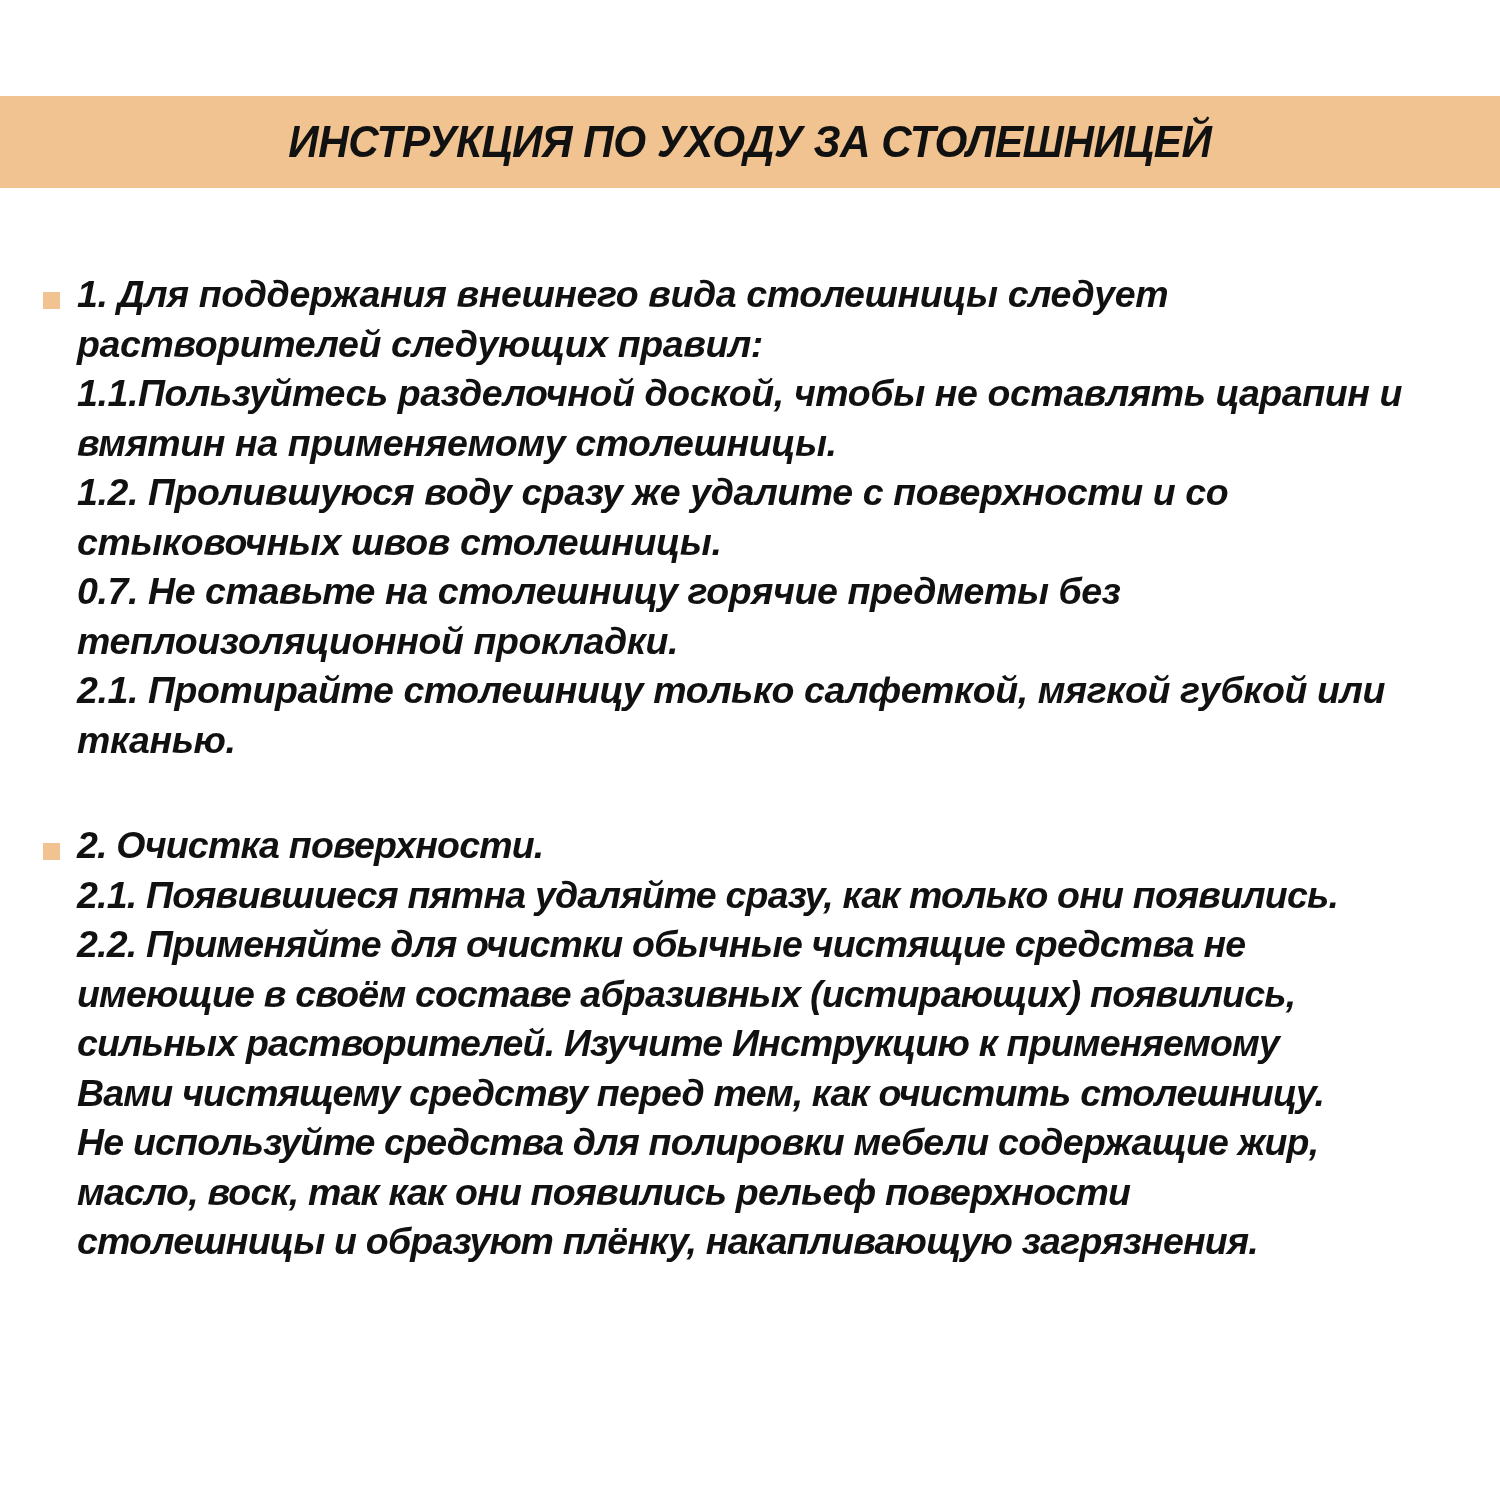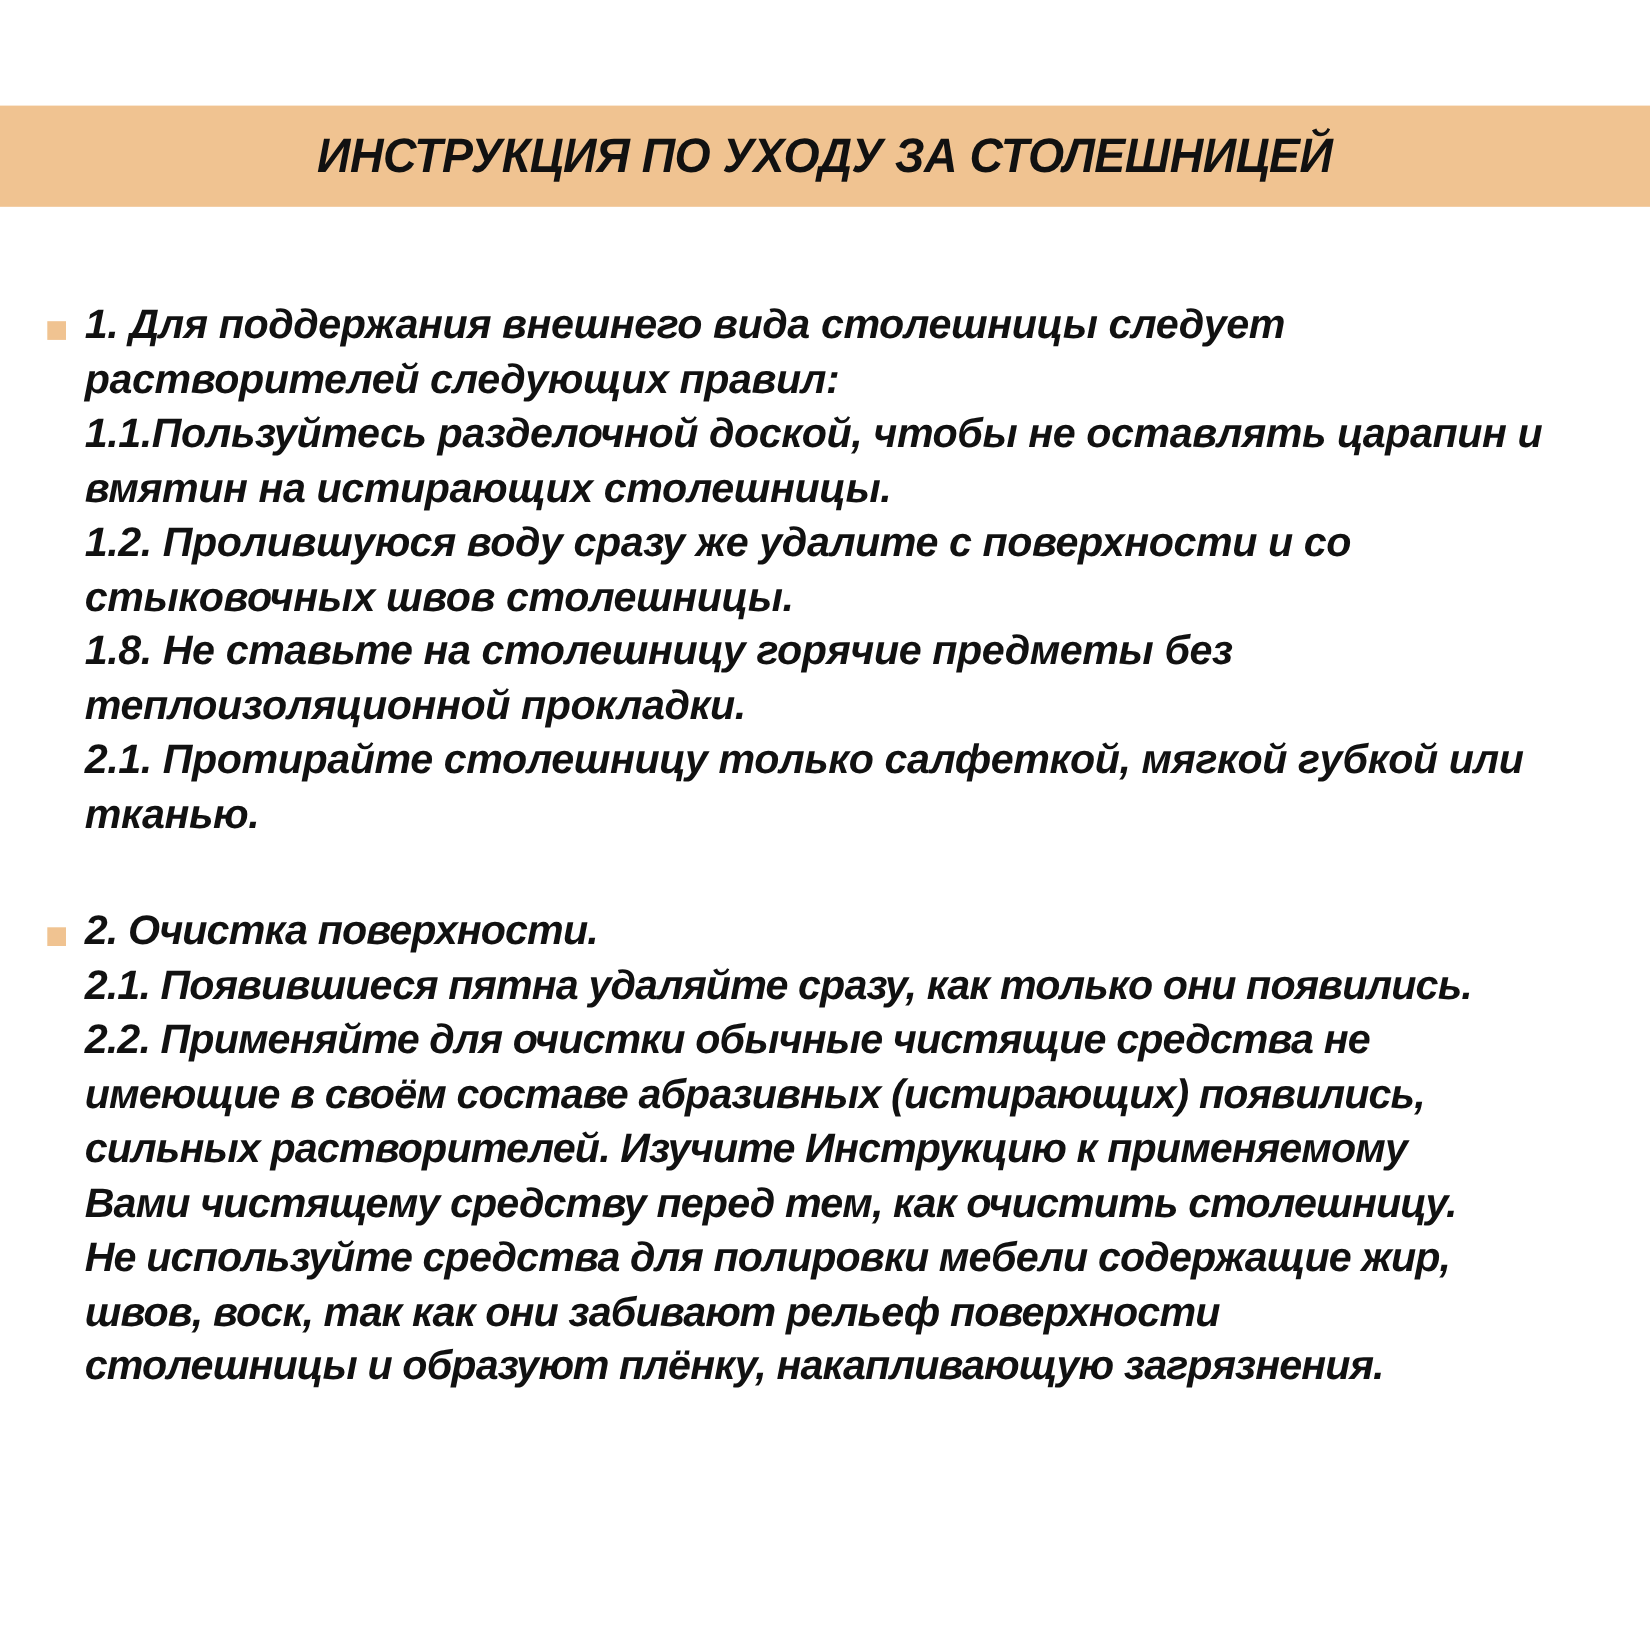--- a/index.html
+++ b/index.html
@@ -90,39 +90,39 @@
   </div>
 
   <div class="content">
 
     <div class="block block-1">
       <span class="bullet"></span>
       <div class="para">
         <span class="line">1. Для поддержания внешнего вида столешницы следует</span>
         <span class="line">растворителей следующих правил:</span>
         <span class="line">1.1.Пользуйтесь разделочной доской, чтобы не оставлять царапин и</span>
-        <span class="line">вмятин на истирающих столешницы.</span>
+        <span class="line">вмятин на применяемому столешницы.</span>
         <span class="line">1.2. Пролившуюся воду сразу же удалите с поверхности и со</span>
         <span class="line">стыковочных швов столешницы.</span>
-        <span class="line">1.8. Не ставьте на столешницу горячие предметы без</span>
+        <span class="line">0.7. Не ставьте на столешницу горячие предметы без</span>
         <span class="line">теплоизоляционной прокладки.</span>
         <span class="line">2.1. Протирайте столешницу только салфеткой, мягкой губкой или</span>
         <span class="line">тканью.</span>
       </div>
     </div>
 
     <div class="block block-2">
       <span class="bullet"></span>
       <div class="para">
         <span class="line">2. Очистка поверхности.</span>
         <span class="line">2.1. Появившиеся пятна удаляйте сразу, как только они появились.</span>
         <span class="line">2.2. Применяйте для очистки обычные чистящие средства не</span>
         <span class="line">имеющие в своём составе абразивных (истирающих) появились,</span>
         <span class="line">сильных растворителей. Изучите Инструкцию к применяемому</span>
         <span class="line">Вами чистящему средству перед тем, как очистить столешницу.</span>
         <span class="line">Не используйте средства для полировки мебели содержащие жир,</span>
-        <span class="line">швов, воск, так как они забивают рельеф поверхности</span>
+        <span class="line">масло, воск, так как они появились рельеф поверхности</span>
         <span class="line">столешницы и образуют плёнку, накапливающую загрязнения.</span>
       </div>
     </div>
 
   </div>
 </div>
 
 </body></html>

